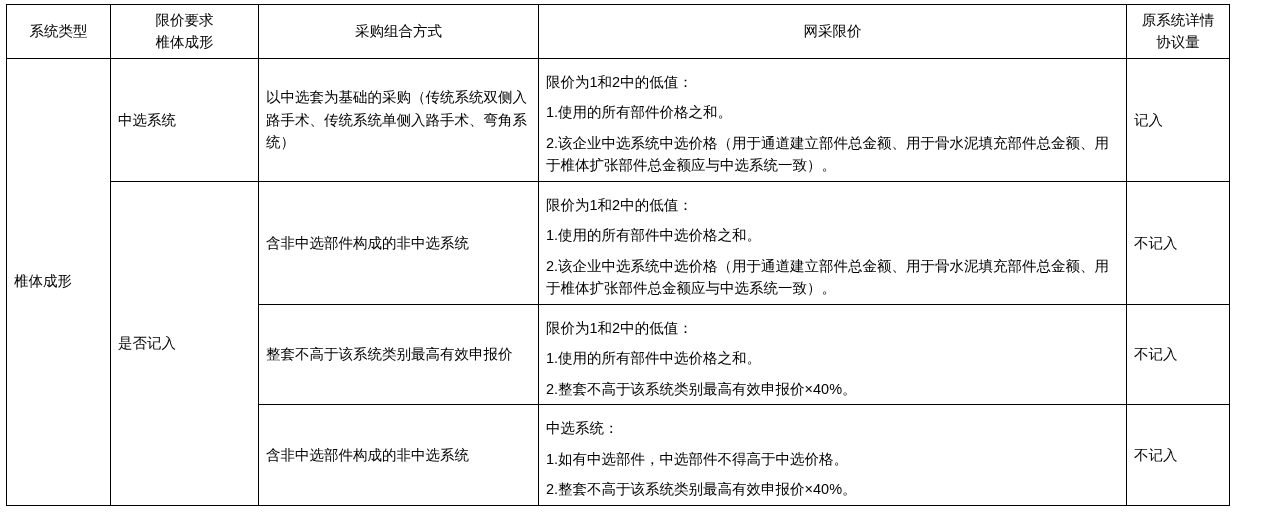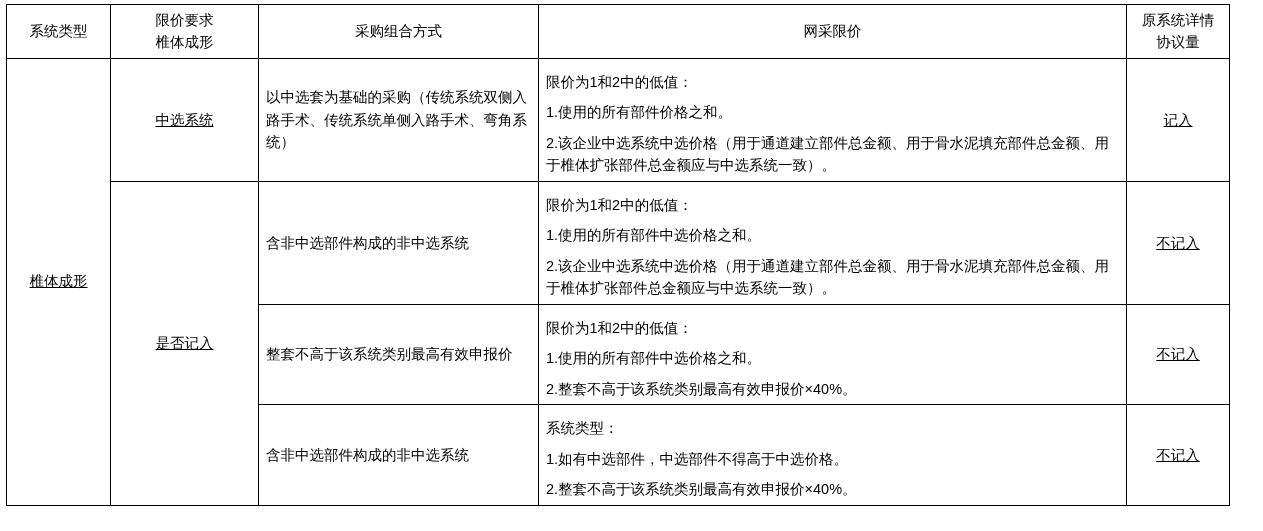--- a/index.html
+++ b/index.html
@@ -39,22 +39,20 @@
     line-height: 1.4;
     padding: 6px 4px;
   }
   .col-1 { width: 104px; }
   .col-2 { width: 148px; }
   .col-3 { width: 280px; }
   .col-4 { width: 588px; }
   .col-5 { width: 103px; }
 
   td.center {
-    text-align: center;
-    text-decoration: underline;
   }
   td.left {
     text-align: left;
   }
   .cell-lines > div {
     white-space: normal;
     margin-top: 8px;
   }
   .row-sys-name {
     font-size: 14.5px;
@@ -123,21 +121,21 @@
         <td class="left cell-lines">
           <div>限价为1和2中的低值：</div>
           <div>1.使用的所有部件中选价格之和。</div>
           <div>2.整套不高于该系统类别最高有效申报价×40%。</div>
         </td>
         <td class="center">不记入</td>
       </tr>
       <tr>
         <td class="left">含非中选部件构成的非中选系统</td>
         <td class="left cell-lines">
-          <div>系统类型：</div>
+          <div>中选系统：</div>
           <div>1.如有中选部件，中选部件不得高于中选价格。</div>
           <div>2.整套不高于该系统类别最高有效申报价×40%。</div>
         </td>
         <td class="center">不记入</td>
       </tr>
     </tbody>
   </table>
 </div>
 
 </body></html>

